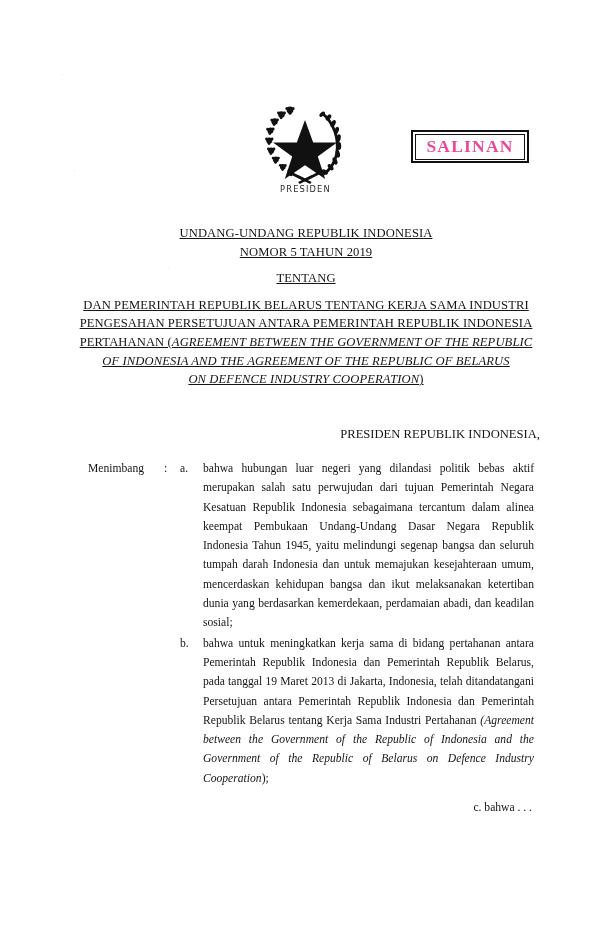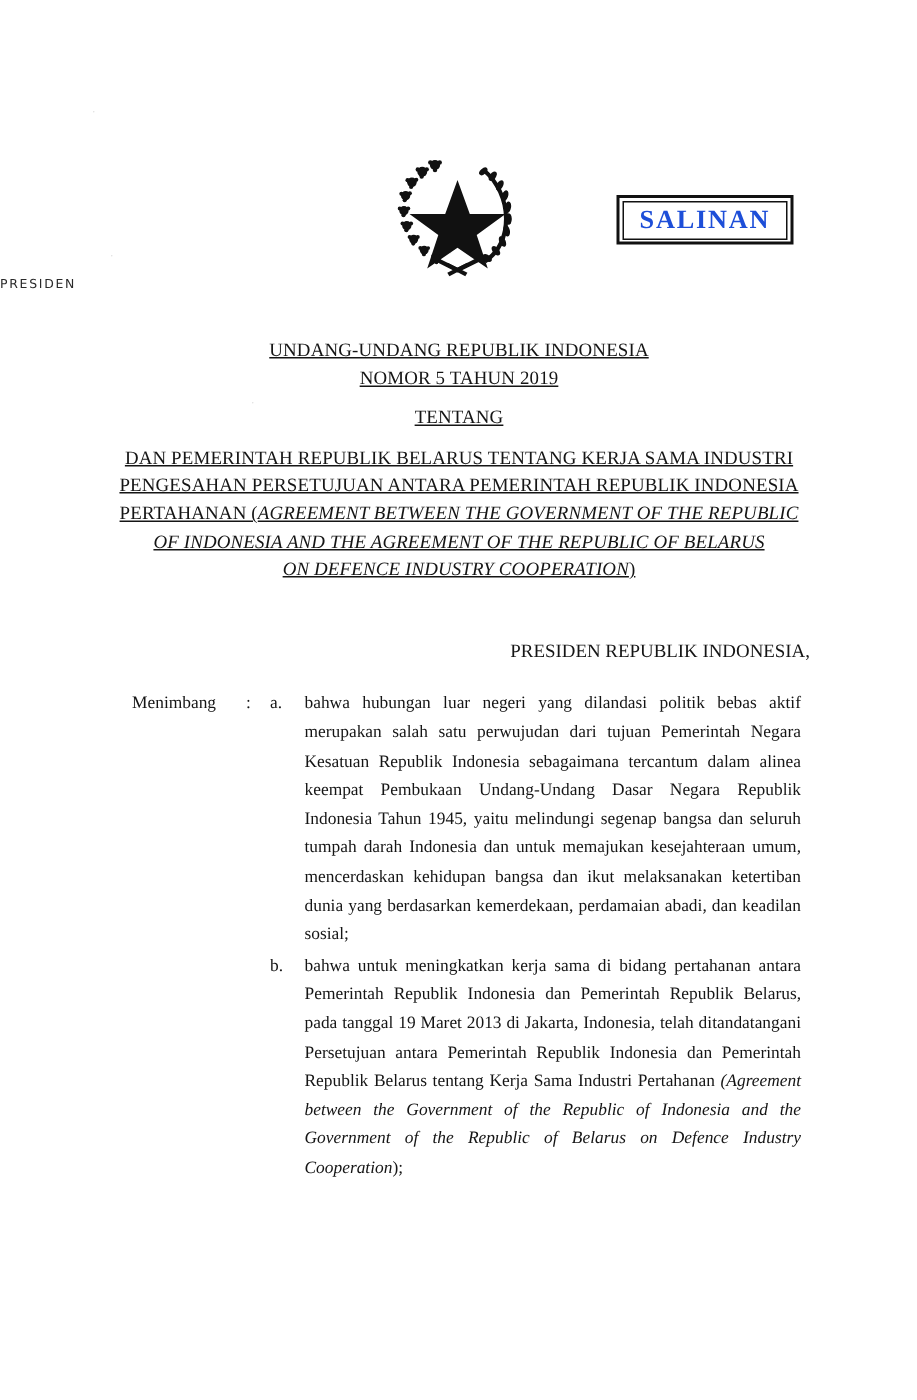--- a/index.html
+++ b/index.html
@@ -47,31 +47,31 @@
     height: 24px;
     display: flex;
     align-items: center;
     justify-content: center;
   }
   .salinan-text {
     font-family: "Liberation Serif", "DejaVu Serif", serif;
     font-weight: bold;
     font-size: 17.5px;
     letter-spacing: 1.2px;
-    color: #1d4ed8;
+    color: #ec4899;
     line-height: 1;
   }
 
   
   .presiden-cap {
     position: absolute;
     left: 0;
     top: 184px;
     width: 611px;
-    text-align: left;
+    text-align: center;
     font-family: "DejaVu Sans", "Liberation Sans", sans-serif;
     font-size: 8.3px;
     letter-spacing: 1.15px;
     color: #2a2a2a;
     line-height: 11.5px;
   }
   .presiden-cap div { white-space: pre; }
 
   
   .titleblock {
@@ -289,14 +289,15 @@
 
         <div class="cons-item" style="margin-top:1px;">
           <div class="cons-marker">b.</div>
           <div class="cons-text"><span>bahwa untuk meningkatkan kerja sama di bidang pertahanan antara Pemerintah Republik Indonesia dan Pemerintah Republik Belarus, pada tanggal 19 Maret 2013 di Jakarta, Indonesia, telah ditandatangani Persetujuan antara Pemerintah Republik Indonesia dan Pemerintah Republik Belarus tentang Kerja Sama Industri Pertahanan </span><span class="ital">(Agreement between the Government of the Republic of Indonesia and the Government of the Republic of Belarus on Defence Industry Cooperation</span><span>);</span></div>
         </div>
 
       </div>
     </div>
   </div>
 
+  <div class="catchword">c. bahwa . . .</div>
 
 </div>
 
 </body></html>

